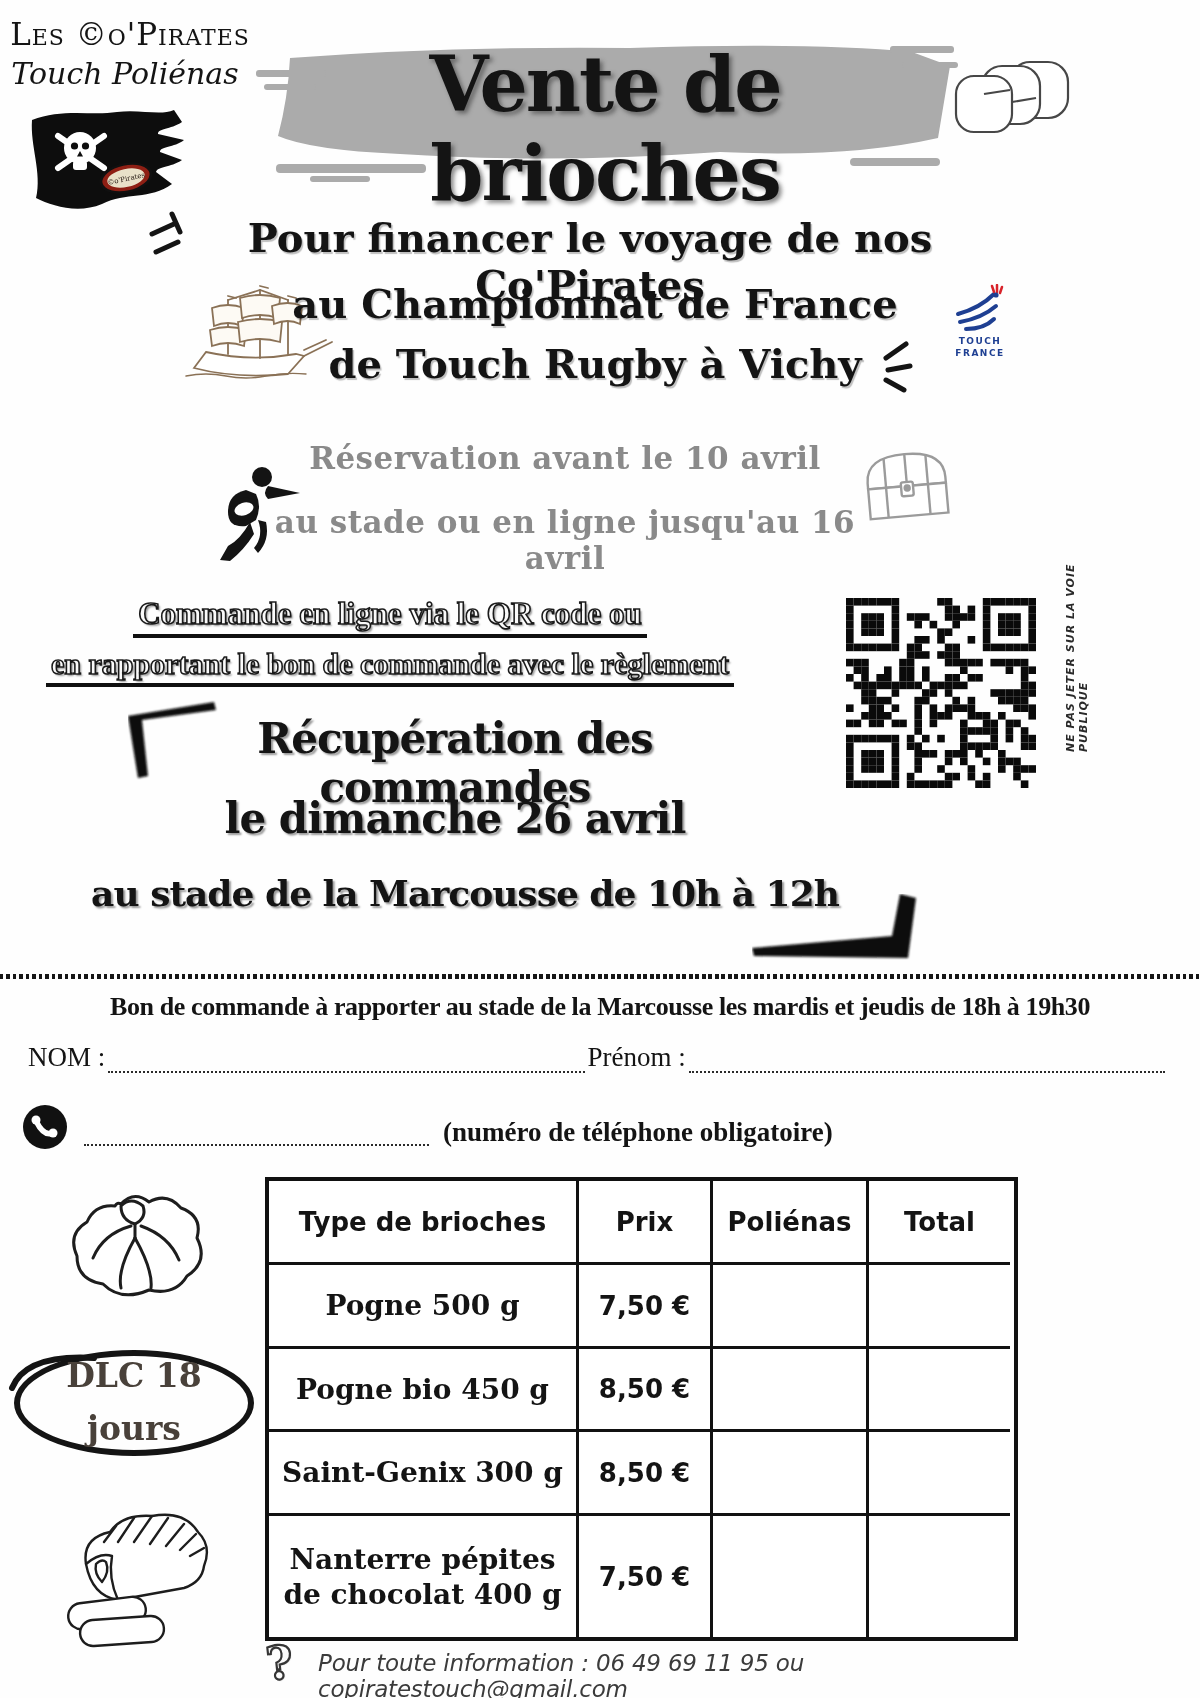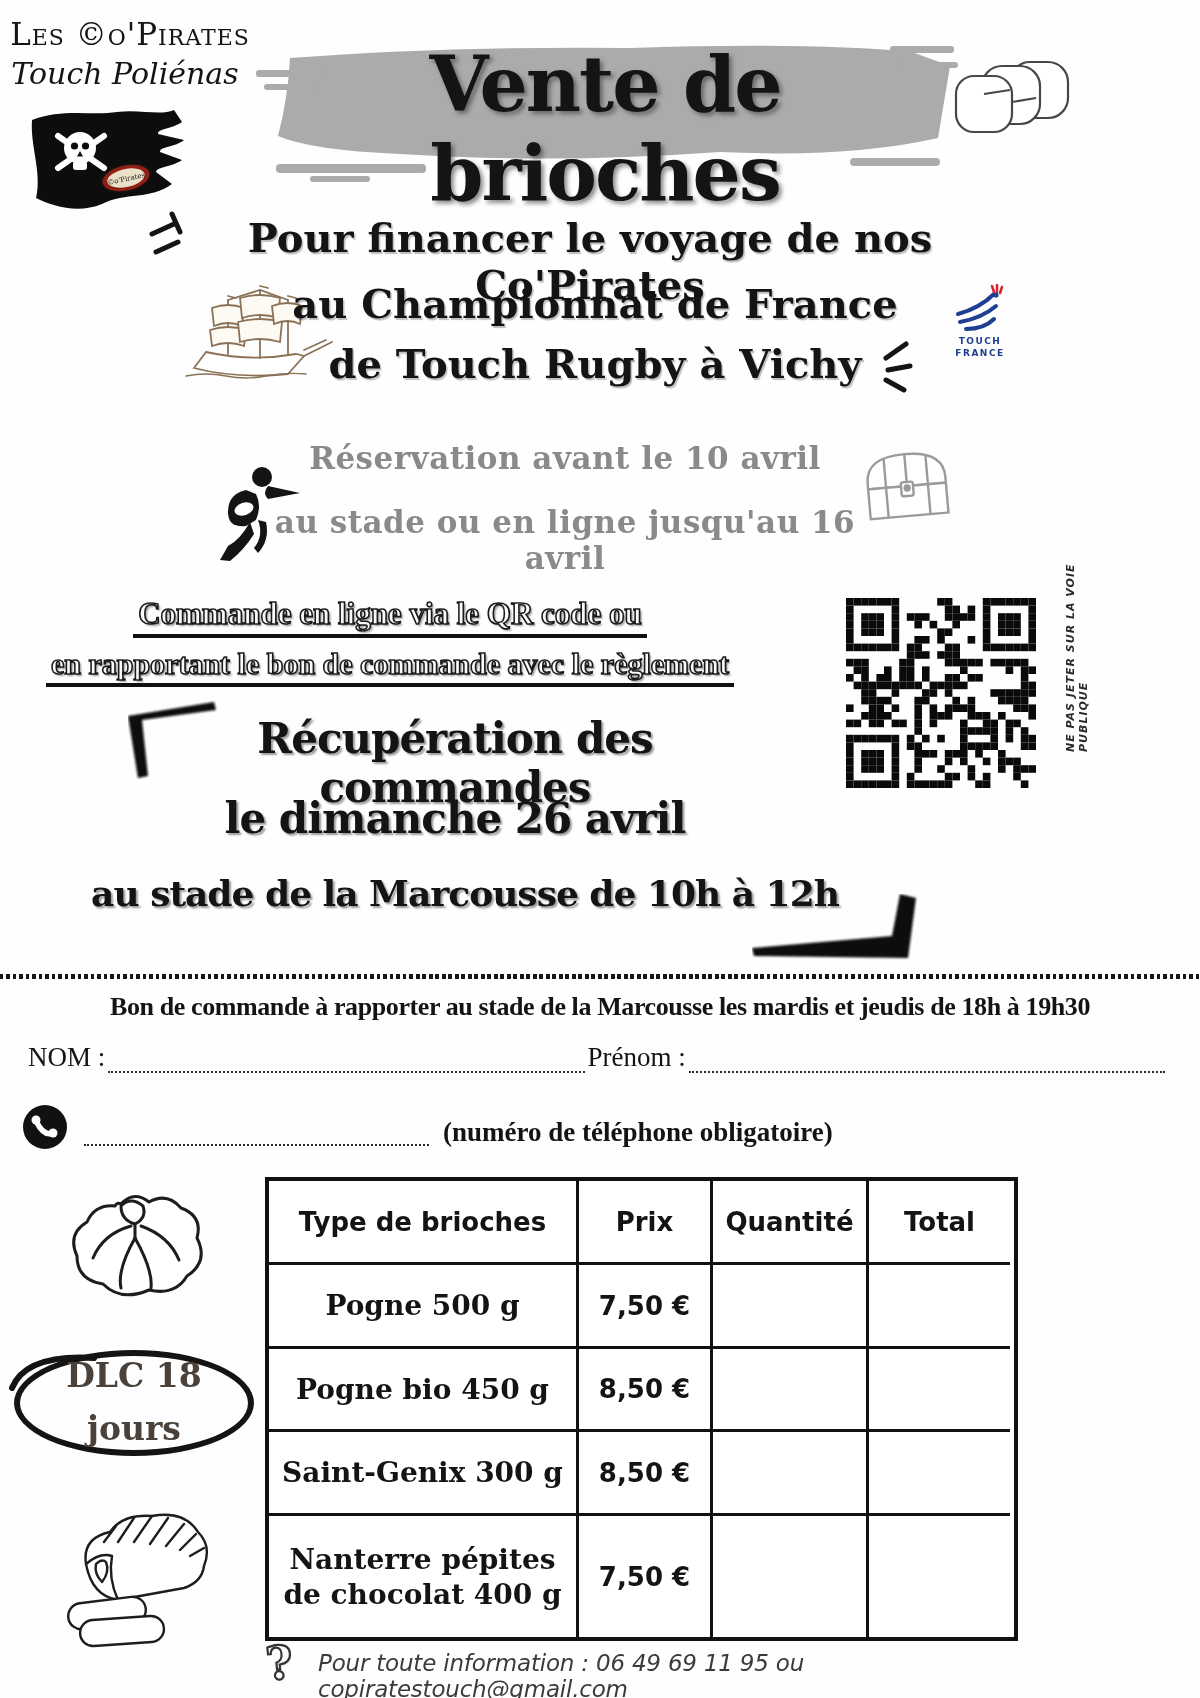--- a/index.html
+++ b/index.html
@@ -579,21 +579,21 @@
       <circle cx="14" cy="16" r="4.5" fill="#fff"></circle>
         <circle cx="31" cy="29" r="4.5" fill="#fff"></circle>
     </svg>
     <span class="phone-leader"></span>
     <span id="phone-note">(numéro de téléphone obligatoire)</span>
   </div>
 
   <div class="abs" id="order-table">
     <div class="cell th">Type de brioches</div>
     <div class="cell th">Prix</div>
-    <div class="cell th">Quantité</div>
+    <div class="cell th">Poliénas</div>
     <div class="cell th last-col">Total</div>
 
     <div class="cell type">Pogne 500 g</div>
     <div class="cell price">7,50 €</div>
     <div class="cell"></div>
     <div class="cell last-col"></div>
 
     <div class="cell type">Pogne bio 450 g</div>
     <div class="cell price">8,50 €</div>
     <div class="cell"></div>

